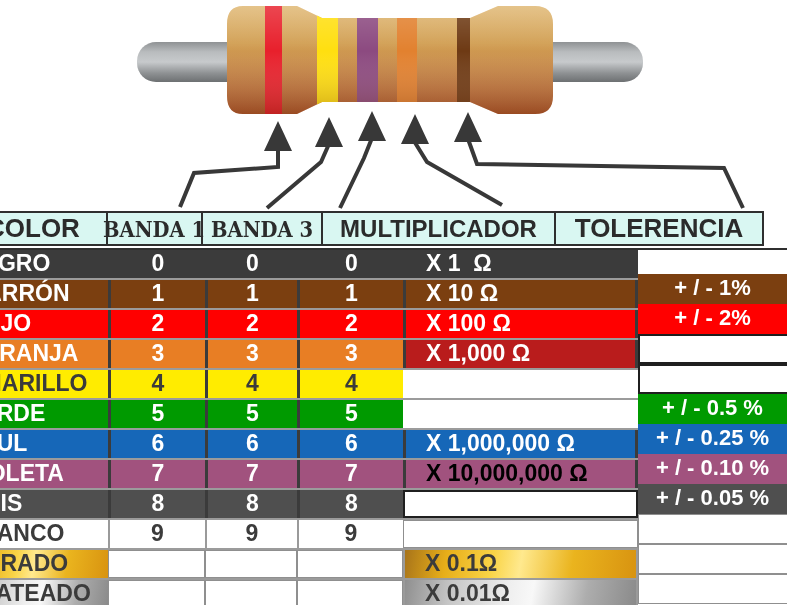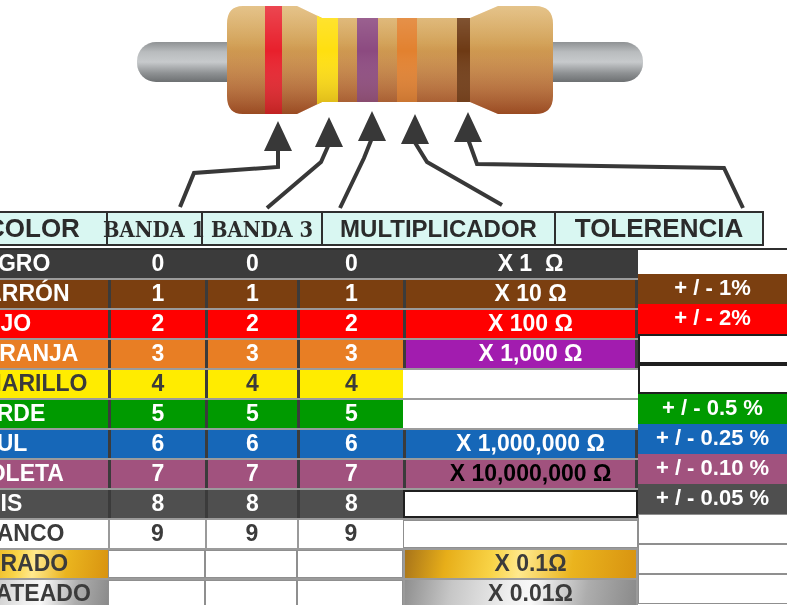--- a/index.html
+++ b/index.html
@@ -24,21 +24,21 @@
   .hc-tol{width:210px;font-size:26px;}
   
   .row{display:flex;height:30px;box-sizing:border-box;border-top:2px solid #9b9b9b;}
   .row.first{border-top:2px solid #2f2f2f;}
   .row>div{box-sizing:border-box;font-weight:bold;font-size:23px;line-height:27px;
       white-space:pre;overflow:visible;}
   .c-color{width:148px;padding-left:6px;font-size:24px;text-align:left;}
   .c-b{width:97px;text-align:center;border-left:3px solid #3b3b3b;}
   .c-b2{width:92px;}
   .c-b3{width:106px;}
-  .c-mult{width:235px;padding-left:20px;text-align:center;border-left:3px solid #3b3b3b;
+  .c-mult{width:235px;padding-left:20px;text-align:left;border-left:3px solid #3b3b3b;
       border-right:3px solid #3b3b3b;font-size:22px;}
   .row.light>.c-b,.row.light>.c-mult{border-left:2px solid #9a9a9a;border-right-width:2px;border-right-color:#9a9a9a;}
   .row>.empty{background:#fff;border:2px solid #1f1f1f;}
   .row.light>.empty{border:1px solid #8f8f8f;}
   
   #tol-stack{position:absolute;left:638px;top:0;width:174px;height:605px;}
   .tol-box{position:absolute;left:0;width:174px;height:30px;box-sizing:border-box;
       text-align:center;padding-right:25px;font-weight:bold;font-size:22px;line-height:28px;
       white-space:pre;}
   .tol-box.empty{background:#fff;border:2px solid #1f1f1f;}
@@ -136,21 +136,21 @@
           <div class="c-b" style="background: rgb(255, 0, 0); color: rgb(255, 255, 255);">2</div>
           <div class="c-b c-b2" style="background: rgb(255, 0, 0); color: rgb(255, 255, 255);">2</div>
           <div class="c-b c-b3" style="background: rgb(255, 0, 0); color: rgb(255, 255, 255);">2</div>
           <div class="c-mult" style="background: rgb(255, 0, 0); color: rgb(255, 255, 255);">X 100 Ω</div>
         </div>
         <div class="row">
           <div class="c-color" style="background: rgb(232, 126, 36); color: rgb(255, 255, 255);">NARANJA</div>
           <div class="c-b" style="background: rgb(232, 126, 36); color: rgb(255, 255, 255);">3</div>
           <div class="c-b c-b2" style="background: rgb(232, 126, 36); color: rgb(255, 255, 255);">3</div>
           <div class="c-b c-b3" style="background: rgb(232, 126, 36); color: rgb(255, 255, 255);">3</div>
-          <div class="c-mult" style="background: #a21caf; color: rgb(255, 255, 255);">X 1,000 Ω</div>
+          <div class="c-mult" style="background: #b91c1c; color: rgb(255, 255, 255);">X 1,000 Ω</div>
         </div>
         <div class="row">
           <div class="c-color" style="background: rgb(255, 236, 0); color: rgb(59, 59, 59);">AMARILLO</div>
           <div class="c-b" style="background: rgb(255, 236, 0); color: rgb(59, 59, 59);">4</div>
           <div class="c-b c-b2" style="background: rgb(255, 236, 0); color: rgb(59, 59, 59);">4</div>
           <div class="c-b c-b3" style="background: rgb(255, 236, 0); color: rgb(59, 59, 59);">4</div>
         </div>
         <div class="row">
           <div class="c-color" style="background: rgb(0, 154, 0); color: rgb(255, 255, 255);">VERDE</div>
           <div class="c-b" style="background: rgb(0, 154, 0); color: rgb(255, 255, 255);">5</div>

